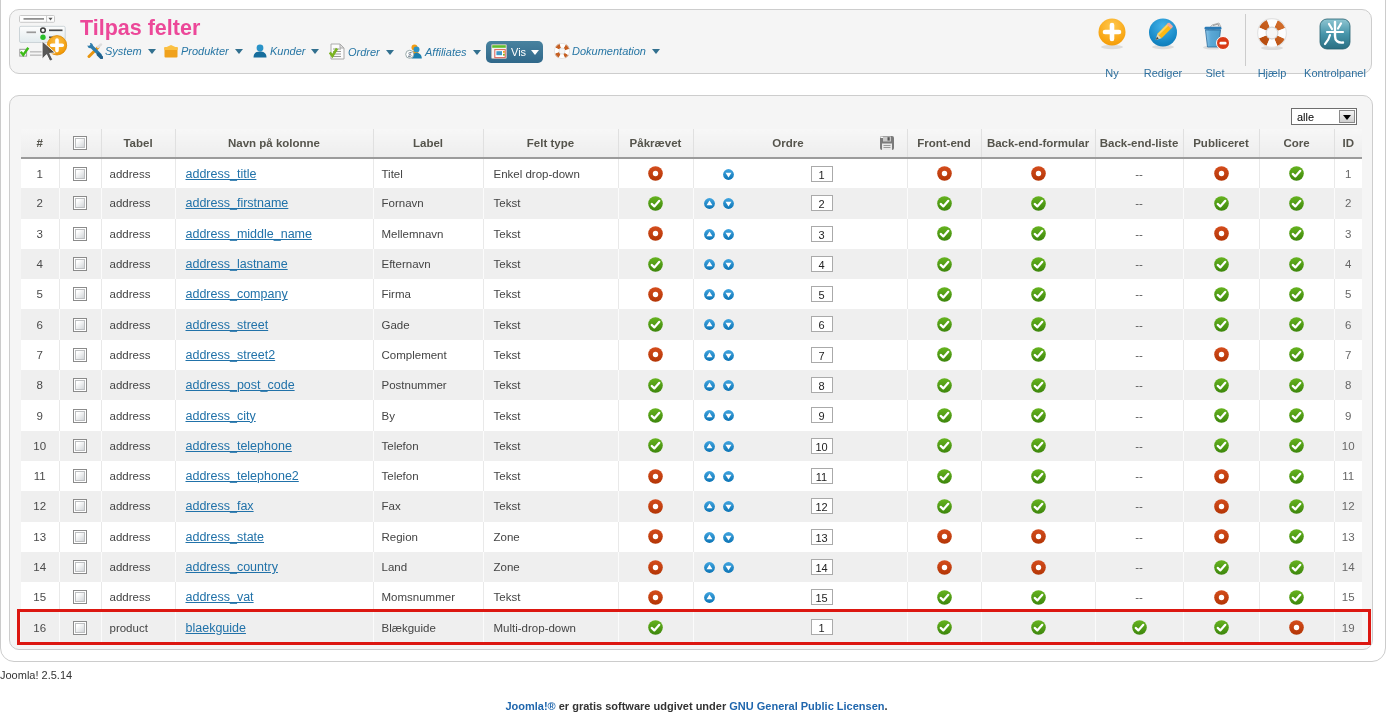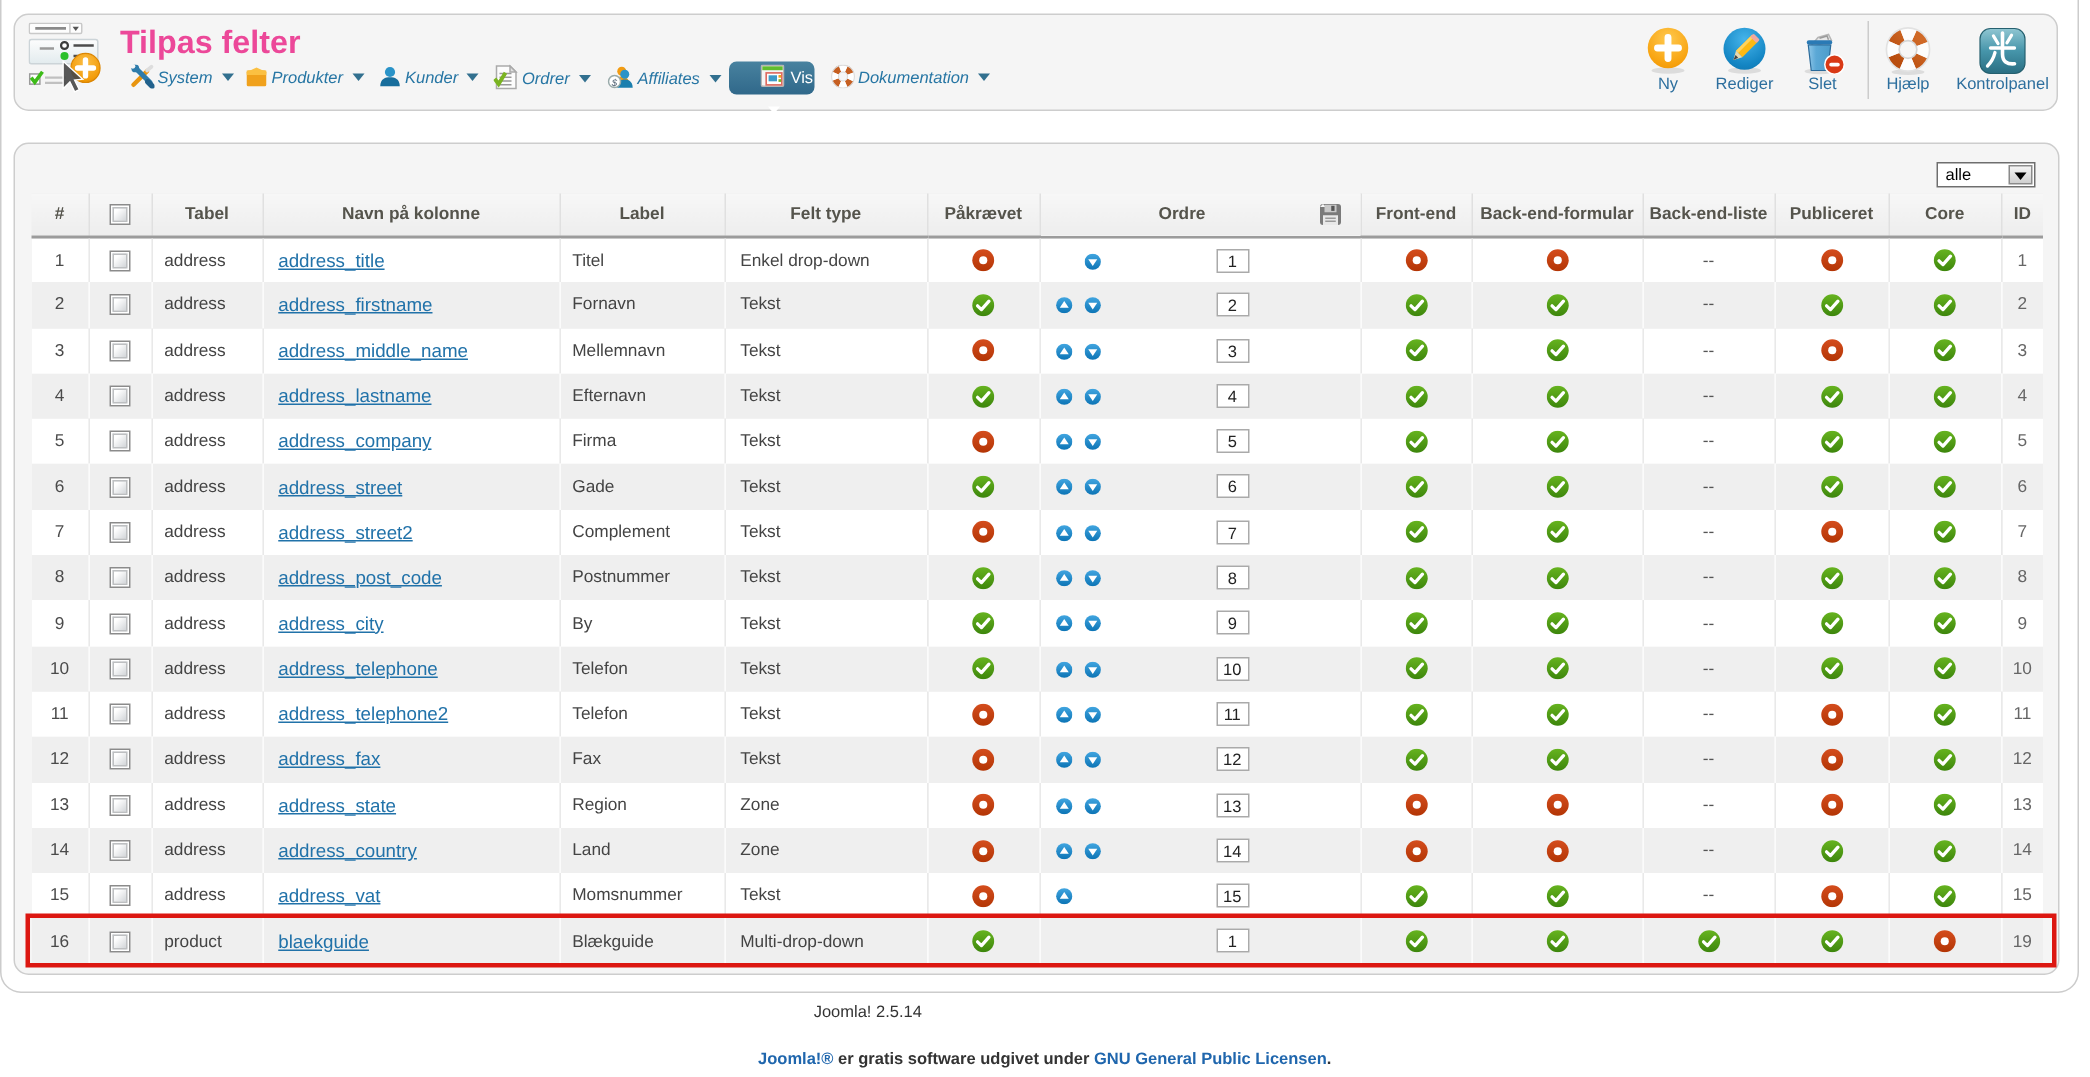--- a/index.html
+++ b/index.html
@@ -11,26 +11,26 @@
 #hpanel { left:9px; top:9px; width:1363px; height:65px; }
 #mpanel { left:9px; top:95px; width:1364px; height:555px; }
 #title { position:absolute; left:80px; top:16px; font-size:21.5px; font-weight:bold; color:#ec4899; }
 #logo { position:absolute; left:19px; top:15px; }
 .mitem { position:absolute; top:43px; height:16px; font-size:11px; color:#2776a4; white-space:nowrap;font-style:italic; }
 .mitem svg, .mitem .mi { vertical-align:-4px; margin-right:2px; }
 .tri { display:inline-block; width:0; height:0; border-left:4px solid transparent;
   border-right:4px solid transparent; border-top:5px solid #32708f; margin-left:6px; vertical-align:1px;}
 #visbtn { position:absolute; left:486px; top:41px; width:57px; height:22px; border-radius:5px;
   background:linear-gradient(#48829f,#30688a); color:#fff; font-size:11px; line-height:22px;
-  padding-left:21px; }
+  padding-left:5px; }
 #visbtn .tri { border-top-color:#fff; margin-left:5px; }
 #visbtn svg { vertical-align:-3px; margin-right:4px; }
 .tbtn { position:absolute; top:18px; width:90px; text-align:center; }
 .tbtn svg { display:block; margin:0 auto; }
-.tbtn .lab { display:block; margin-top:0; font-size:11px; color:#2d6f9e; }
+.tbtn .lab { display:block; margin-top:17px; font-size:11px; color:#2d6f9e; }
 #tsep { position:absolute; left:1245px; top:14px; width:1px; height:52px; background:#ccc; }
 #selwrap { position:absolute; left:1291px; top:108px; width:66px; height:17px; background:#fff;
   border:1px solid #6e6e6e; font-size:11px; color:#000; }
 #selwrap .txt { position:absolute; left:5px; top:2px; }
 #selwrap .btn { position:absolute; right:1px; top:1px; width:16px; height:13px;
   background:linear-gradient(#f4f4f4,#cfcfcf); border:1px solid #8a8a8a; }
 #selwrap .btn:after { content:""; position:absolute; left:3px; top:4px; width:0; height:0;
   border-left:4px solid transparent; border-right:4px solid transparent; border-top:5px solid #000; }
 #grid { position:absolute; left:21px; top:129px; width:1341px; border-collapse:collapse;
   table-layout:fixed; font-size:11.5px; color:#444; }
@@ -57,21 +57,21 @@
 td.ord .oin { position:absolute; left:117px; top:7px; width:22px; height:16px; background:#fff;
   border:1px solid #aaa; font-size:11px; color:#222; text-align:center; line-height:16px; }
 th.ordh { position:relative; padding-right:24px; }
 th.ordh .flop { position:absolute; right:12px; top:6px; }
 #redbox { position:absolute; left:17px; top:609px; width:1354px; height:36px;
   border:3px solid #dc1711; }
 .cb { display:inline-block; width:14px; height:14px; border:1px solid #8b8b8b;
   background:#fff; vertical-align:middle; }
 .cb span { display:block; width:10px; height:10px; margin:1px;
   background:linear-gradient(135deg,#ffffff 20%,#d5d8db 95%); border:1px solid #bdbfc1; }
-#foot1 { position:absolute; left:0; top:669px; width:1157px; text-align:center;
+#foot1 { position:absolute; left:0; top:669px; width:1157px; text-align:left;
   font-size:11px; color:#333; }
 #foot2 { position:absolute; left:0; top:700px; width:1393px; text-align:center;
   font-size:11px; color:#333;font-weight:bold; }
 #foot2 a { color:#1f66ad; text-decoration:none; }
 </style></head>
 <body>
 <svg width="0" height="0" style="position:absolute">
 <defs>
 <linearGradient id="lgok" x1="0" y1="0" x2="0" y2="1">
   <stop offset="0" stop-color="#66b31f"></stop>

